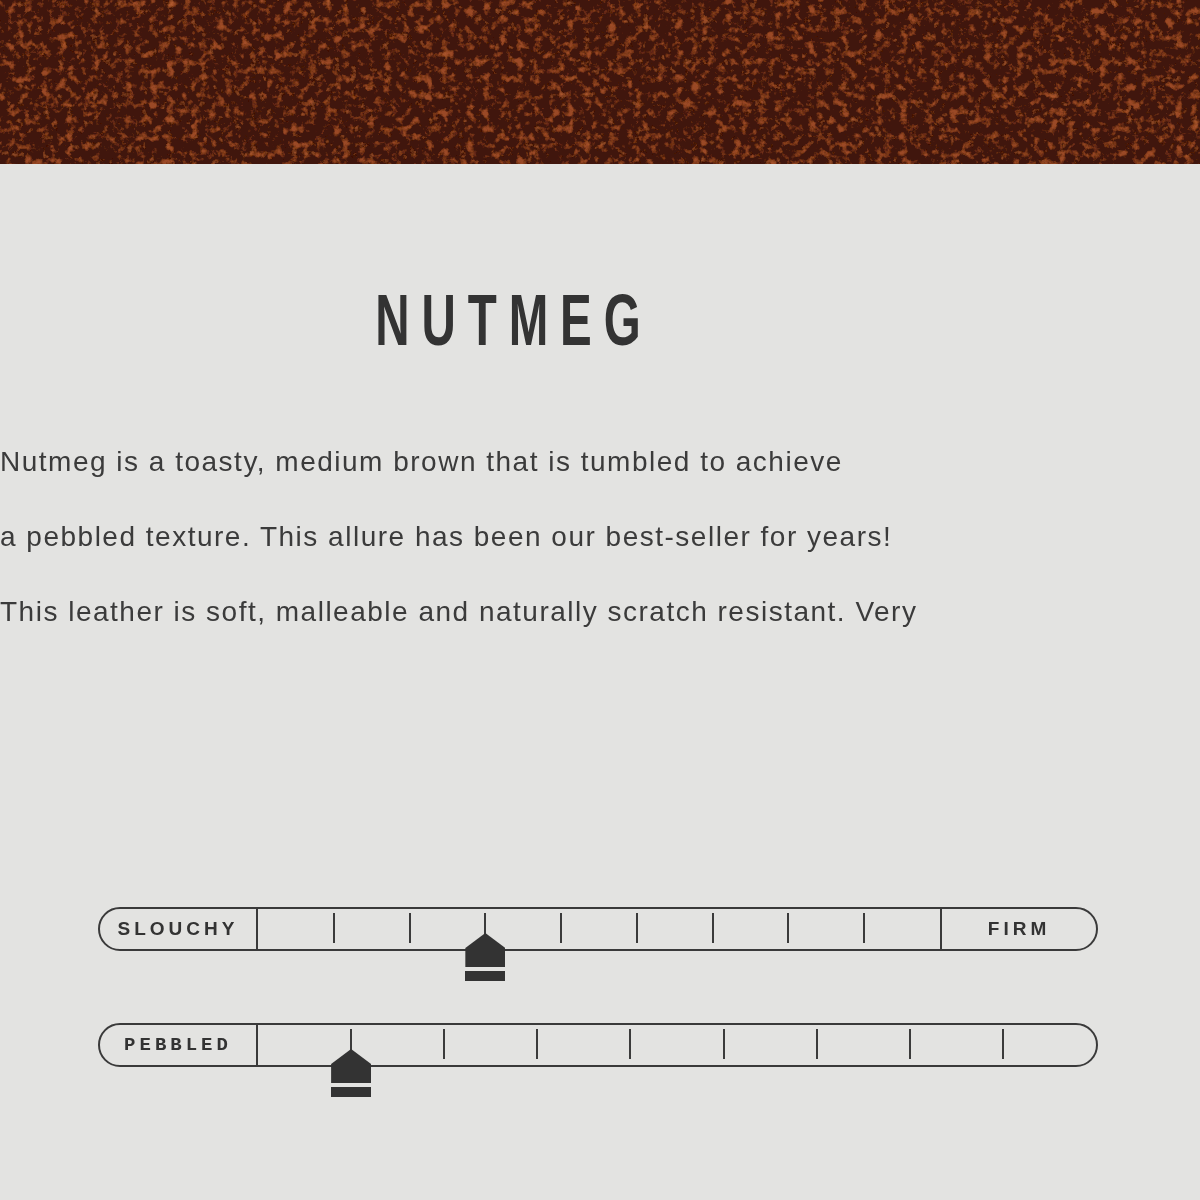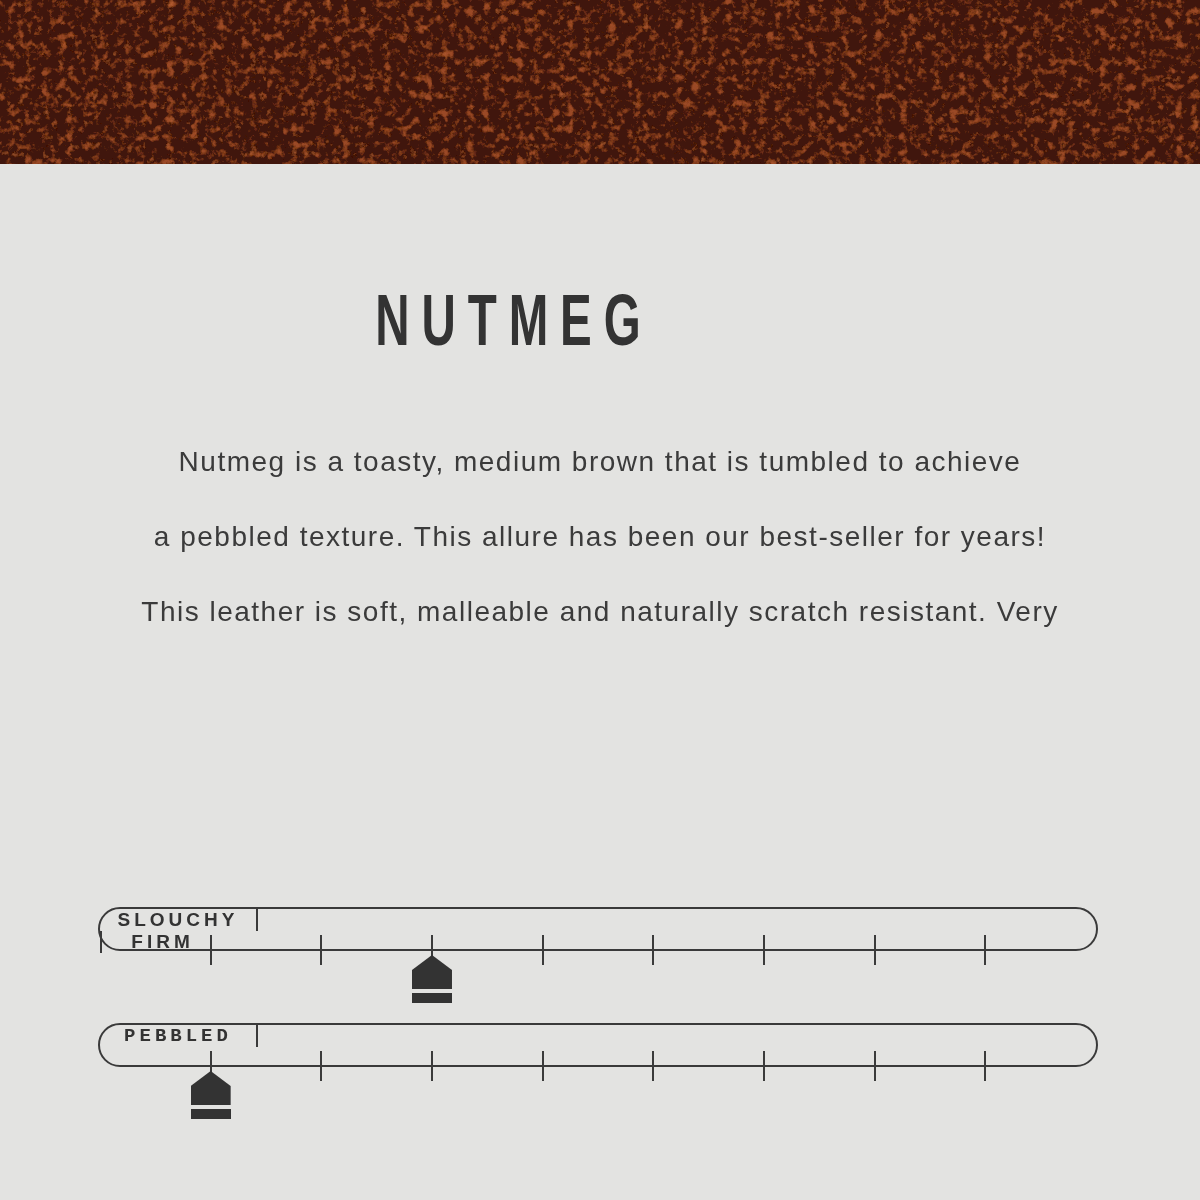--- a/index.html
+++ b/index.html
@@ -36,55 +36,54 @@
     transform: scaleX(0.66);
     transform-origin: 50% 50%;
     white-space: nowrap;
   }
 
   
   .desc {
     position: absolute;
     left: 0; top: 424px;
     width: 1200px;
-    text-align: center;
+    text-align: left;
     color: #3b3b3b;
     font-size: 28px;
     line-height: 75px;
     letter-spacing: 1.5px;
   }
   .desc-line { white-space: nowrap; }
 
   
   .slider-row {
     position: absolute;
     left: 98px;
     width: 1000px;
     height: 44px;
     border: 2px solid #3a3a3a;
     border-radius: 22px;
     display: flex;
     background: transparent;
-    flex-direction: column;
   }
   .slider-row.first  { top: 907px; }
   .slider-row.second { top: 1023px; font-family: Liberation Mono, monospace; }
 
   .slider-label {
     display: flex;
     align-items: center;
     justify-content: center;
     font-weight: 700;
     font-size: 19px;
     letter-spacing: 4px;
     color: #333333;
     white-space: nowrap;
   }
   .slider-label.left  { width: 158px; border-right: 2px solid #3a3a3a; }
-  .slider-label.right { width: 123px; border-left: 2px solid #3a3a3a; }
+  .slider-label.right { width: 156px; border-left: 2px solid #3a3a3a; }
 
   .slider-track {
     position: relative;
     flex: 1;
     overflow: visible;
   }
   .tick {
     position: absolute;
     top: 4px;
     width: 2px;

